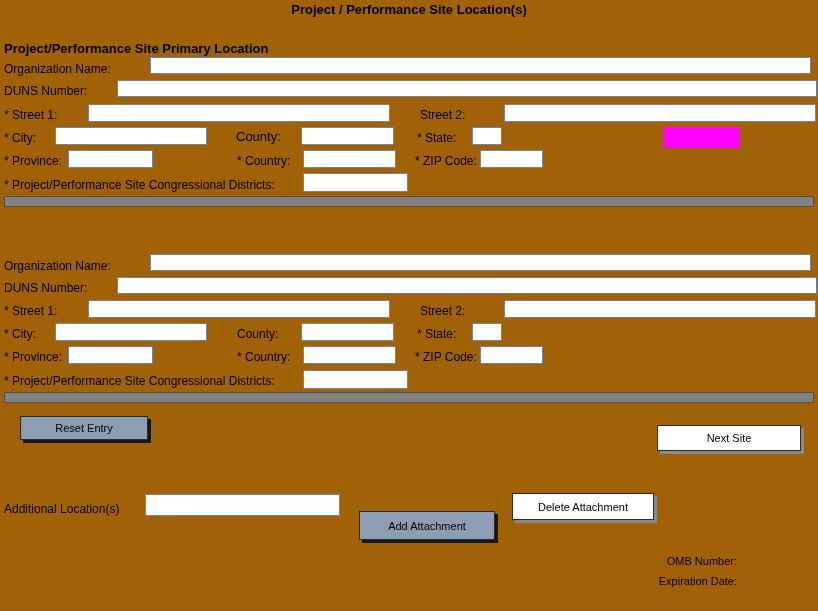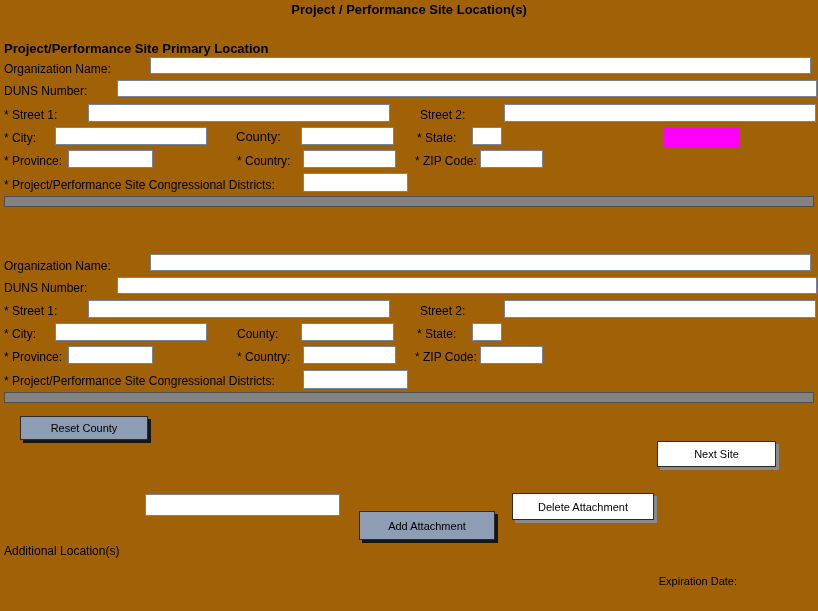--- a/index.html
+++ b/index.html
@@ -93,27 +93,28 @@
   <div class="lbl" style="left:237px; top:350px;">* Country:</div>
   <input class="inp" style="left: 303px; top: 346px; width: 93px; height: 18px;">
   <div class="lbl" style="left:415px; top:350px;">* ZIP Code:</div>
   <input class="inp" style="left: 480px; top: 346px; width: 63px; height: 18px;">
 
   <div class="lbl" style="left:4px; top:374px;">* Project/Performance Site Congressional Districts:</div>
   <input class="inp" style="left: 303px; top: 370px; width: 105px; height: 19px;">
 
   <div class="bar" style="top:392px;"></div>
 
-  <button class="btn btn-gray" style="left:20px; top:416px; width:128px; height:24px;">Reset County</button>
+  <button class="btn btn-gray" style="left:20px; top:416px; width:128px; height:24px;">Reset Entry</button>
 
-  <button class="btn btn-white" style="left:657px; top:441px; width:119px; height:26px;">Next Site</button>
+  <button class="btn btn-white" style="left:657px; top:425px; width:144px; height:26px;">Next Site</button>
 
-  <div class="lbl" style="left:4px; top:502px;margin-top:42px;">Additional Location(s)</div>
+  <div class="lbl" style="left:4px; top:502px;">Additional Location(s)</div>
   <input class="inp" style="left: 145px; top: 494px; width: 195px; height: 22px;">
 
   <button class="btn btn-gray" style="left:359px; top:493px; width:136px; height:29px;margin-top:18px;">Add Attachment</button>
 
   <button class="btn btn-white" style="left:512px; top:493px; width:142px; height:27px;">Delete Attachment</button>
 
 
+  <div class="footer-txt" style="left:560px; top:555px;">OMB Number:</div>
   <div class="footer-txt" style="left:560px; top:575px;">Expiration Date:</div>
 
 </div>
 
 </body></html>

